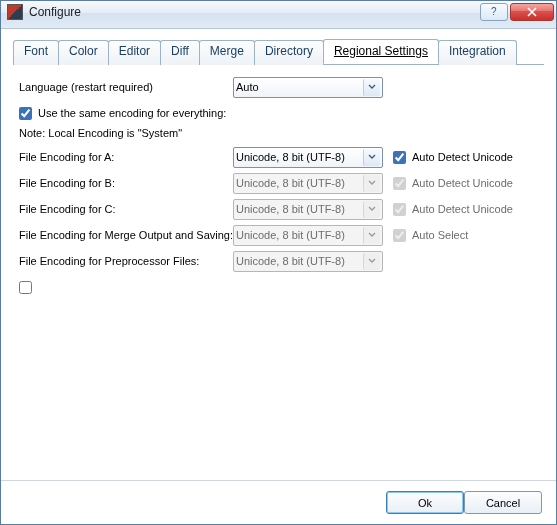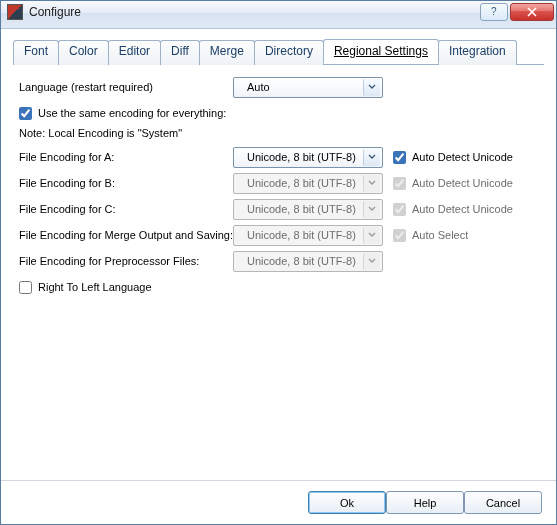--- a/index.html
+++ b/index.html
@@ -106,21 +106,21 @@
   .note { color:#000; margin:2px 0 6px 0;}
   .chk { display:flex; align-items:flex-start; gap:6px; }
   .chk input { accent-color:#3b73b9; margin:0; width:13px; height:13px;}
   .chk.disabled { color:#6d6d6d; }
   .chk.disabled input { accent-color:#8aa3bf; }
   .combo {
     height:21px;
     border:1px solid #7a93ad;
     background:linear-gradient(to bottom,#fff,#f0f4f9);
     display:flex; align-items:center; justify-content:space-between;
-    padding:0 2px 0 13px;
+    padding:0 2px 0 2px;
     font-size:11px;
     color:#000;
     width:150px;
     border-radius:2px;
   }
   .combo .caret {
     width:17px; height:17px;
     display:flex; align-items:center; justify-content:center;
     border-left:1px solid #bfcddd;
     background:linear-gradient(to bottom,#f7fbff,#dde8f5);
@@ -289,26 +289,24 @@
               <svg viewBox="0 0 8 6">
                 <path d="M1 1 L4 4 L7 1" stroke="#999" fill="none" stroke-width="1.3"></path>
               </svg>
             </span>
         </div>
       </div>
 
       <div class="row">
         <label class="chk">
           <input type="checkbox" id="ck-rtl" style="">
-          <span>Right To Left Language</span>
         </label>
       </div>
 
     </div>
 
     <div class="btnbar">
       <div class="btn default">Ok</div>
-      <div class="btn">Help</div>
       <div class="btn">Cancel</div>
     </div>
 
   </div>
 </div>
 
 </body></html>

